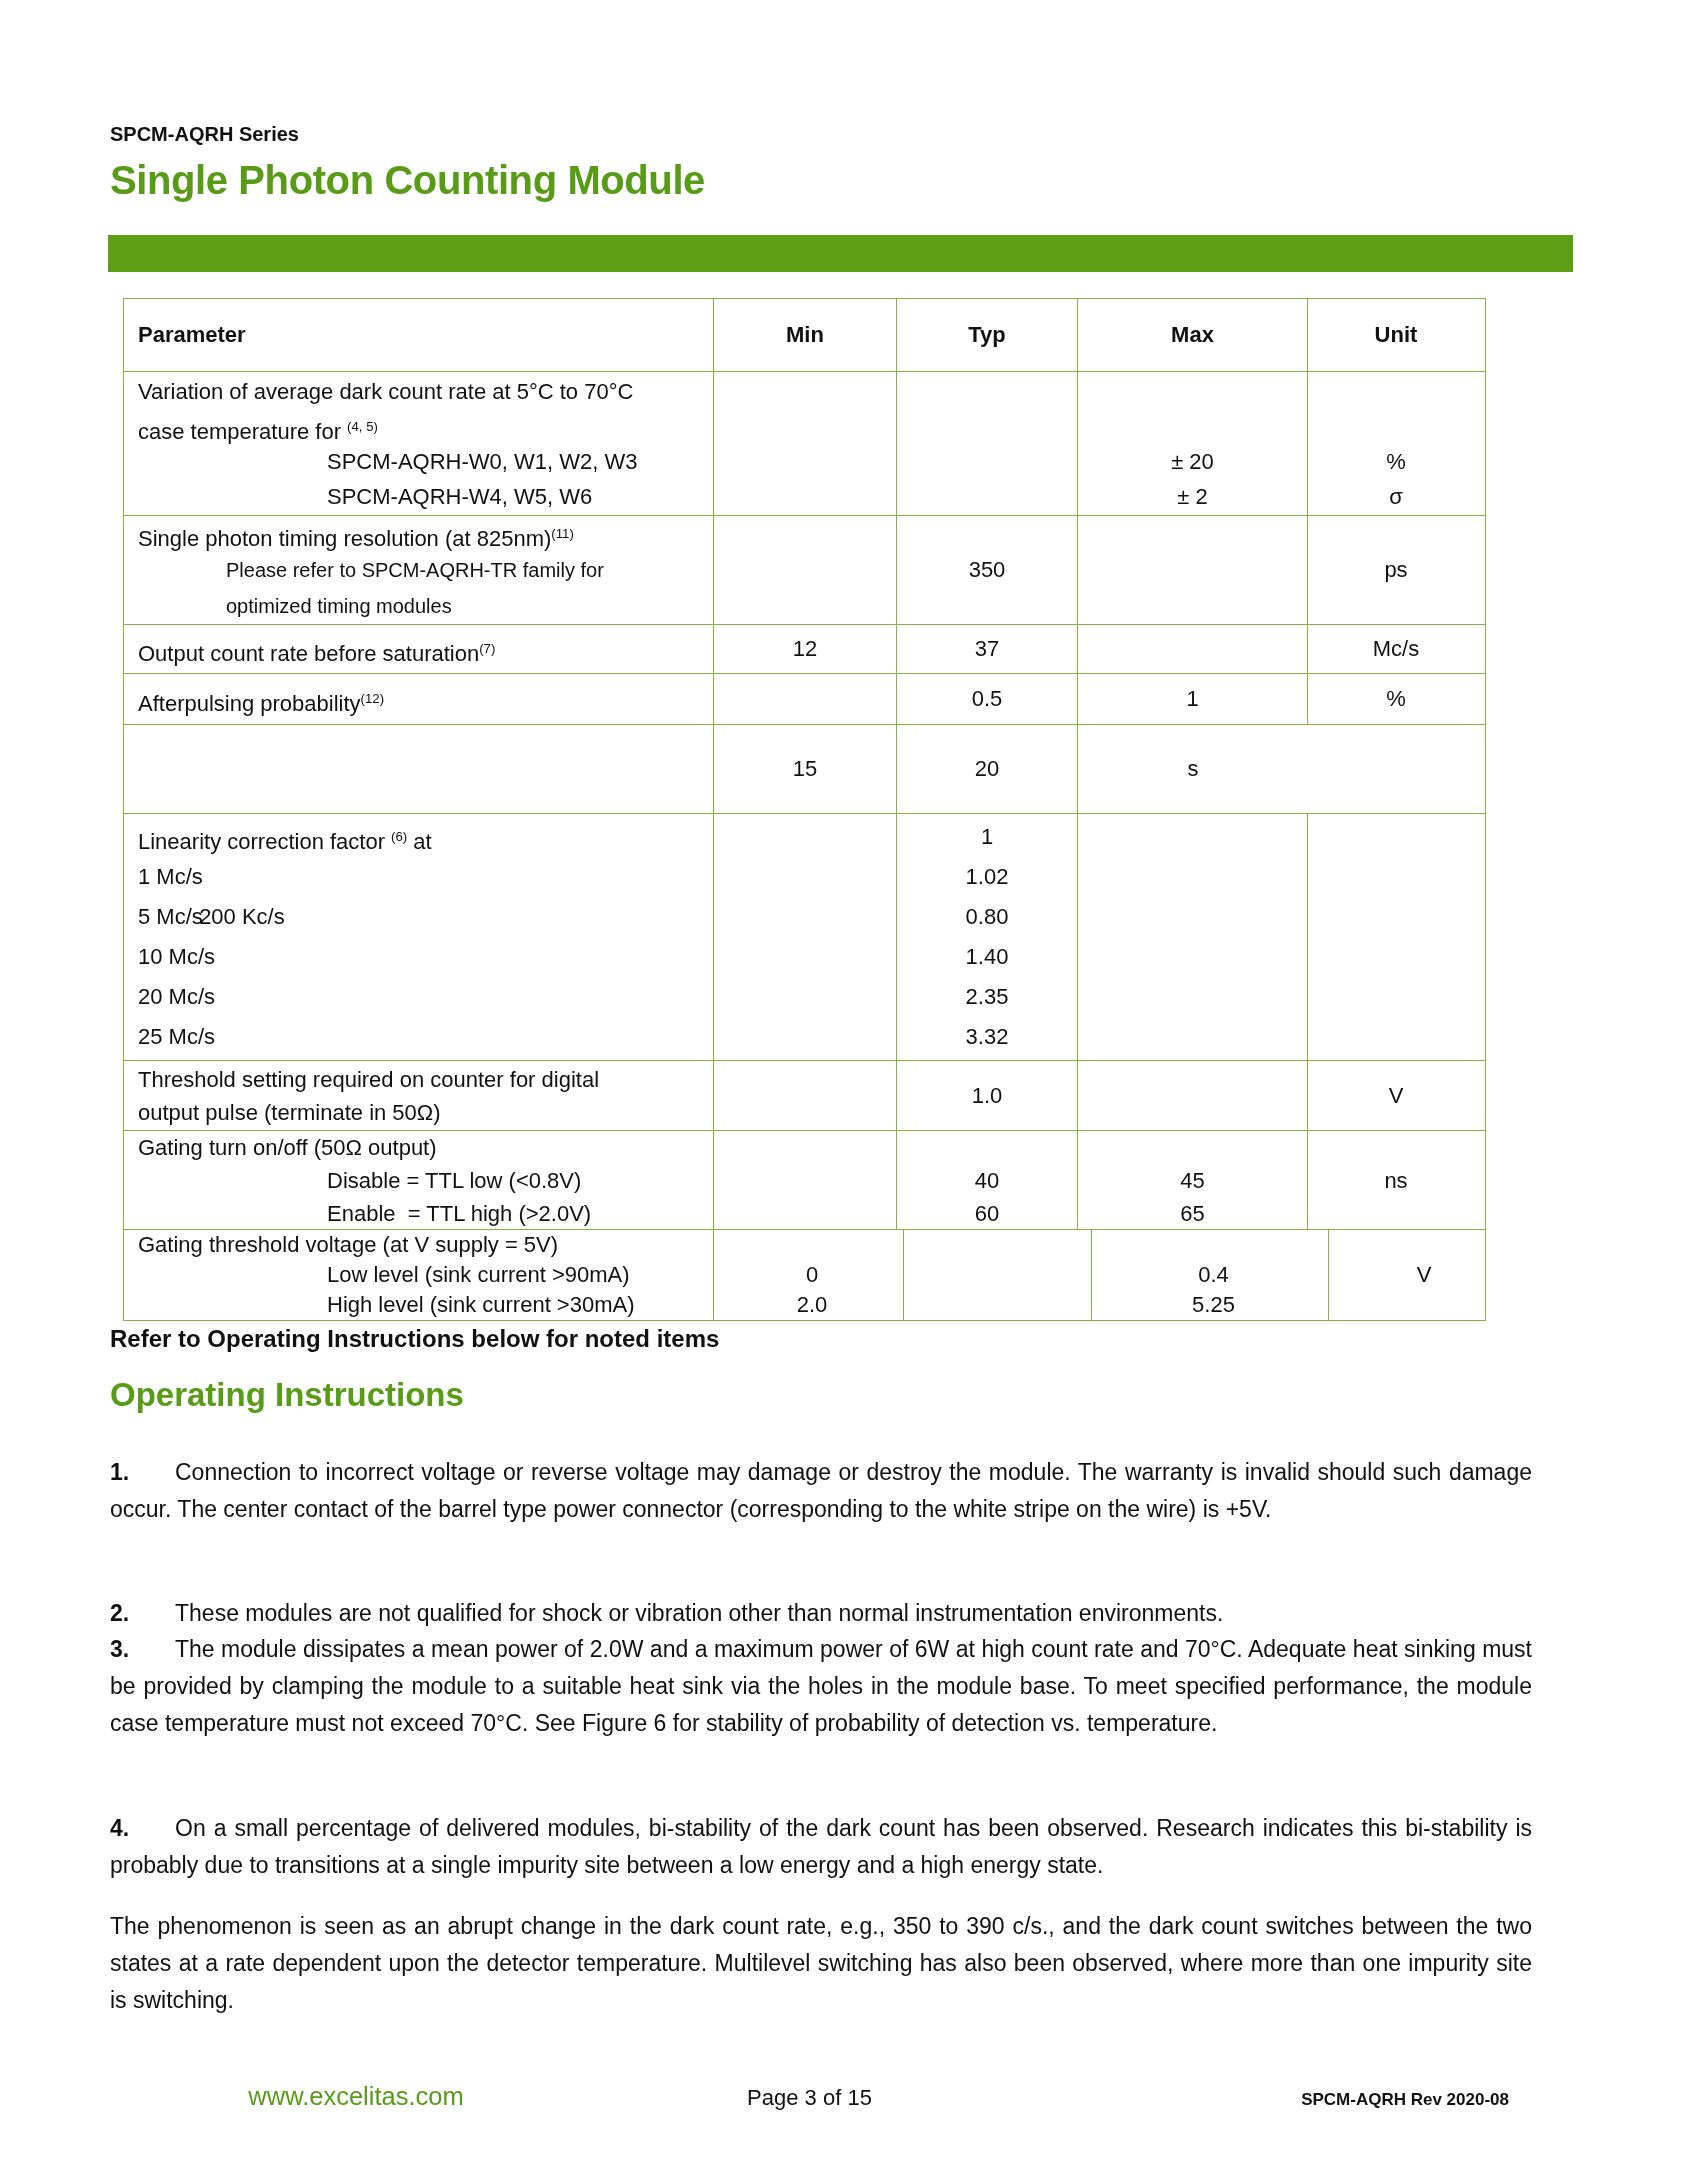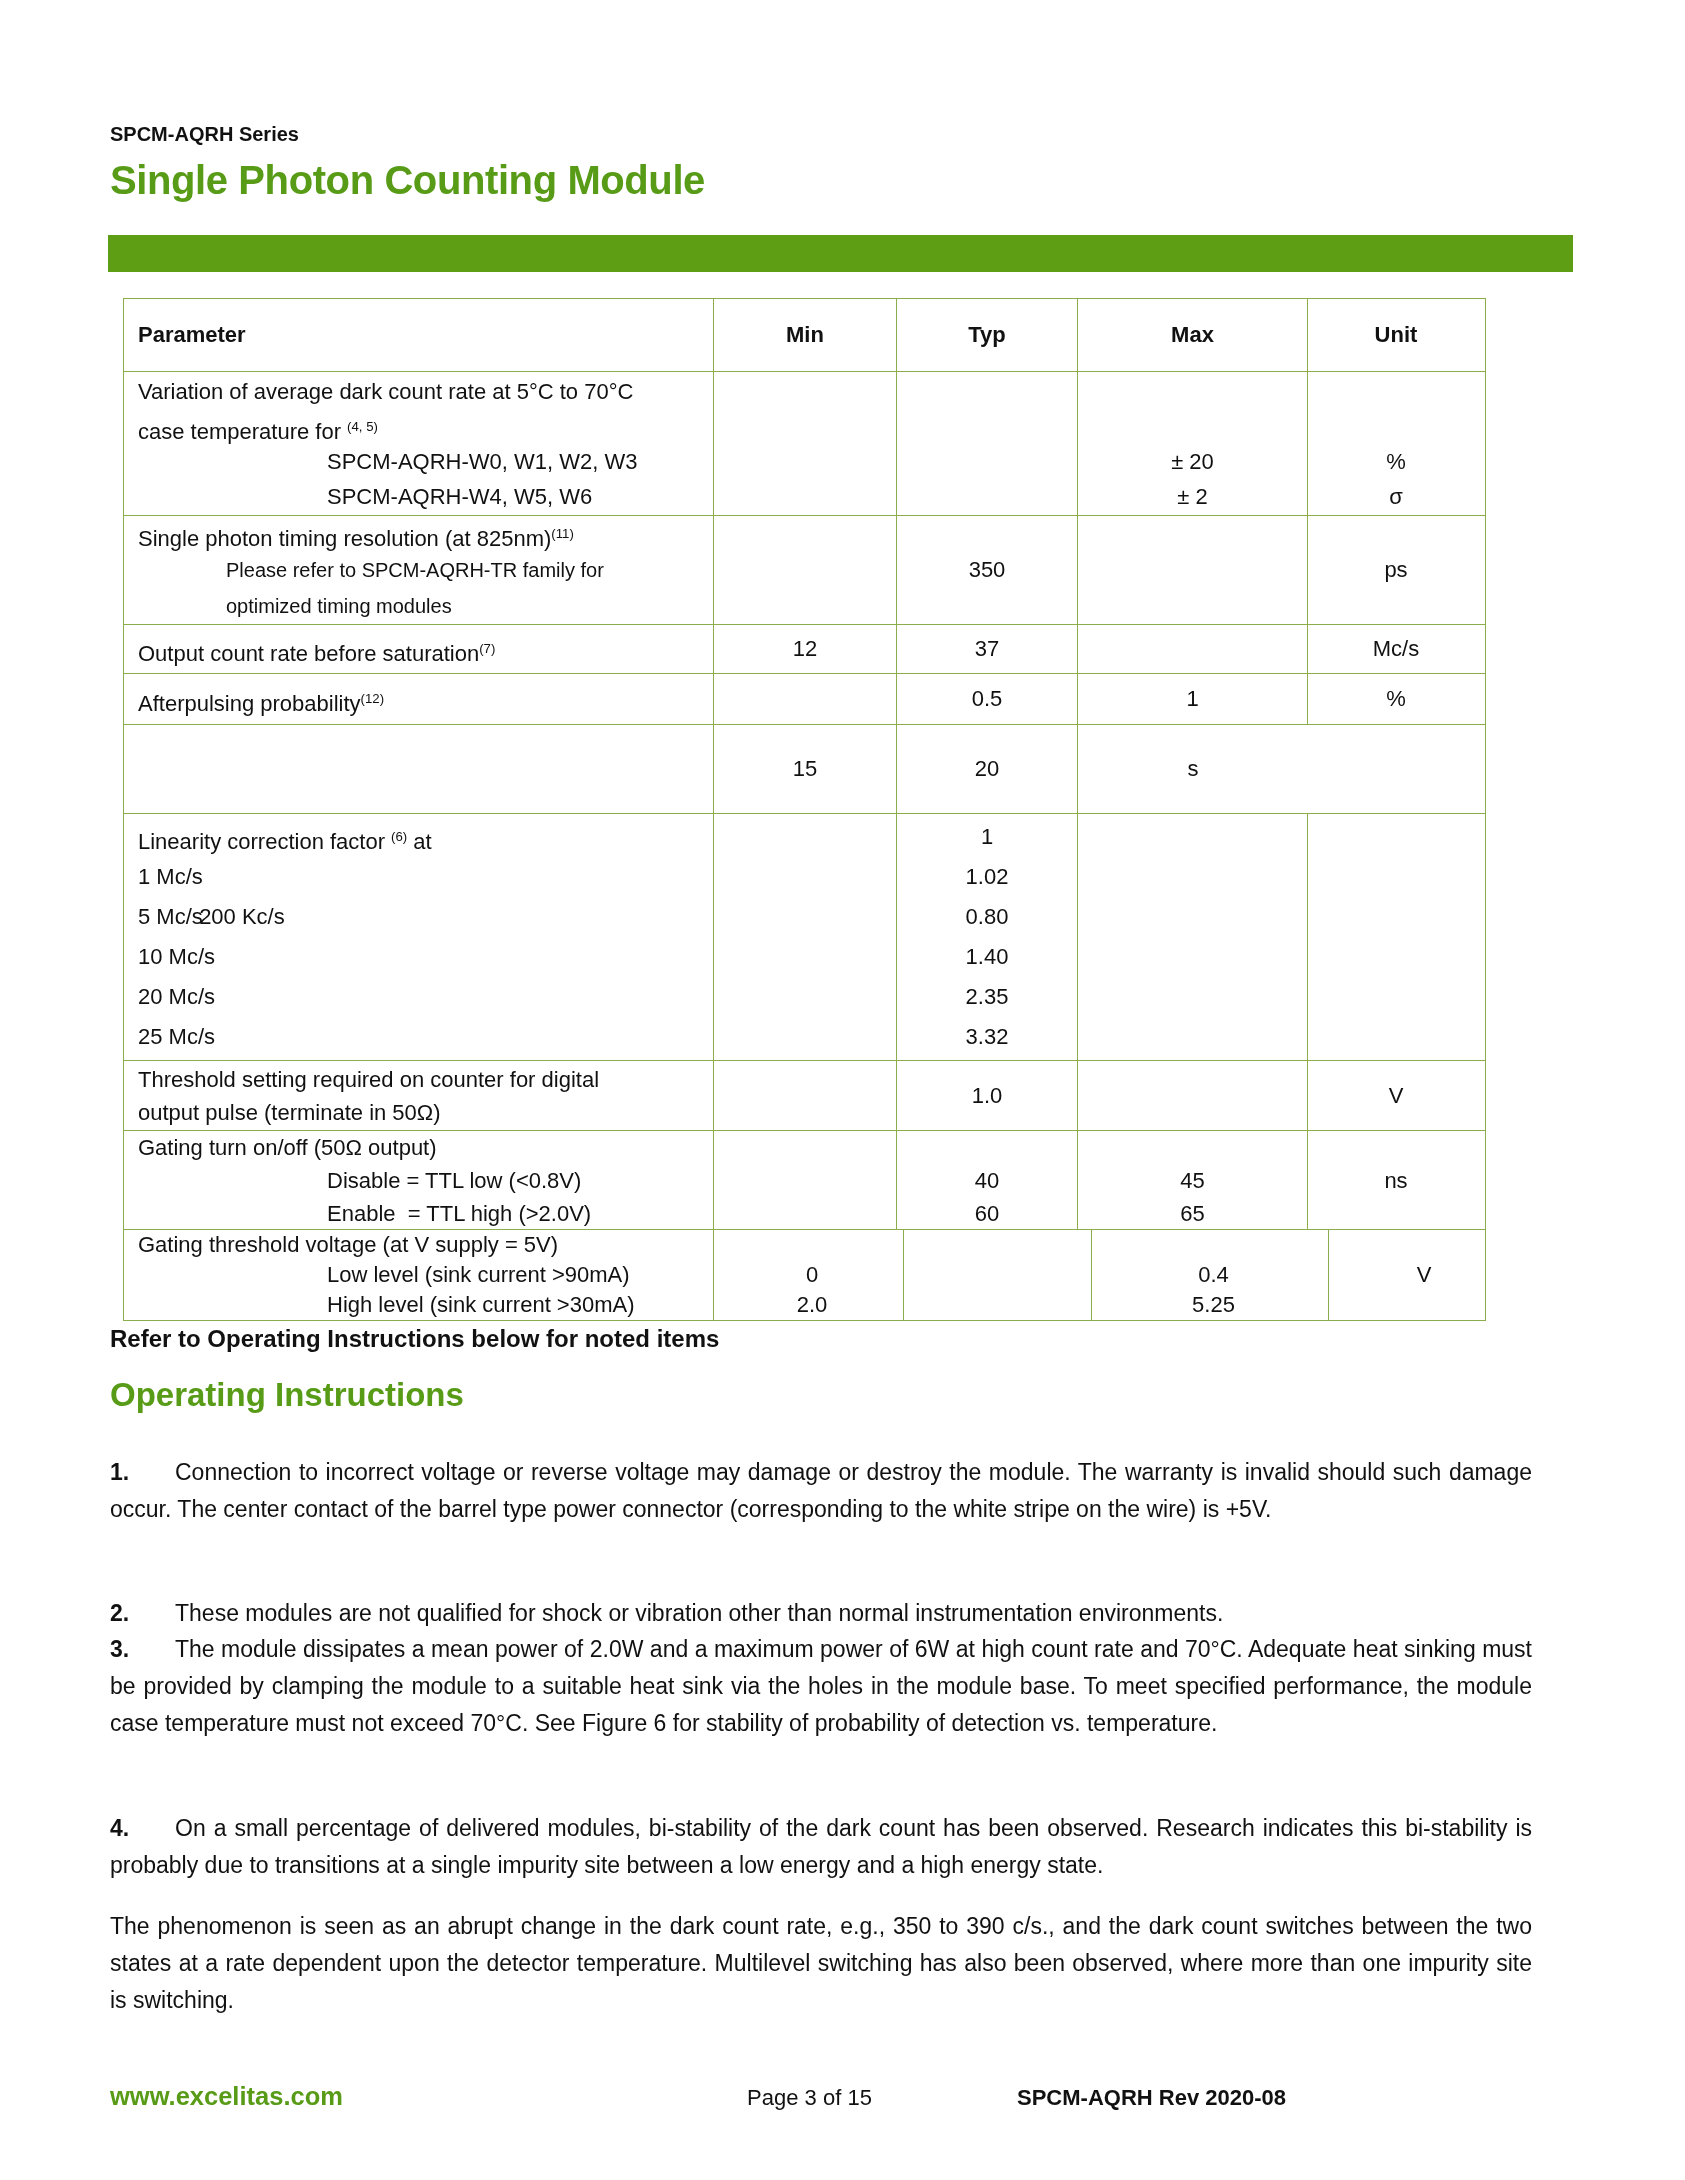--- a/index.html
+++ b/index.html
@@ -50,23 +50,23 @@
 
   
   .note{position:absolute;left:110px;top:1325px;font-size:24px;font-weight:bold;color:#111;}
   .oi-heading{position:absolute;left:110px;top:1376px;font-size:33px;font-weight:bold;color:#579b17;}
   .para{position:absolute;left:110px;width:1422px;font-size:23px;line-height:37px;text-align:justify;color:#111;}
   .p1{top:1454px;} .p2{top:1595px;} .p3{top:1631px;} .p4{top:1810px;} .p5{top:1908px;}
   .inum{font-weight:bold;display:inline-block;min-width:65px;}
 
   
   .footer{position:absolute;left:110px;top:2082px;width:1399px;display:flex;align-items:baseline;}
-  .f-web{font-size:25.5px;font-weight:bold;color:#579b17;flex:0 0 492px;text-decoration:none;}
+  .f-web{font-size:25.5px;font-weight:normal;color:#579b17;flex:0 0 492px;text-decoration:none;text-align:center;}
   .f-page{font-size:22px;color:#111;flex:1 1 auto;text-align:center;}
-  .f-rev{font-size:22px;font-weight:bold;color:#111;flex:0 0 492px;}
+  .f-rev{font-size:17px;font-weight:bold;color:#111;flex:0 0 492px;text-align:right;}
 </style>
 </head>
 <body>
 
 <div class="page">
 
   <div class="series">SPCM-AQRH Series</div>
   <div class="title">Single Photon Counting Module</div>
   <div class="accent-bar"></div>
 

